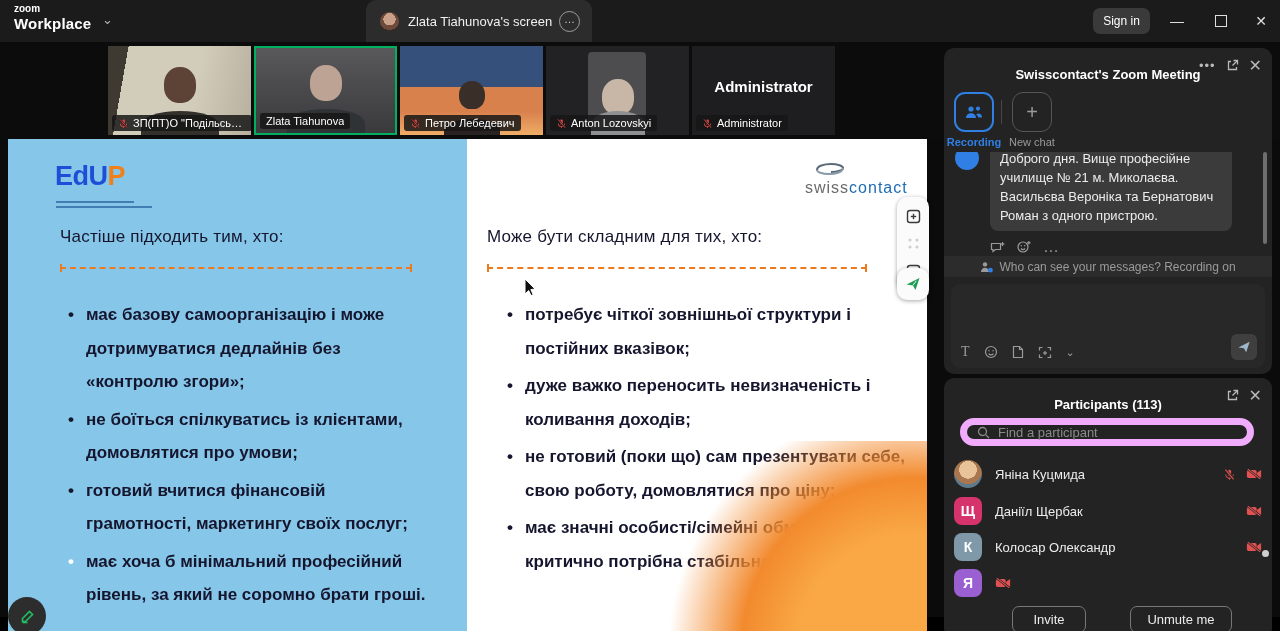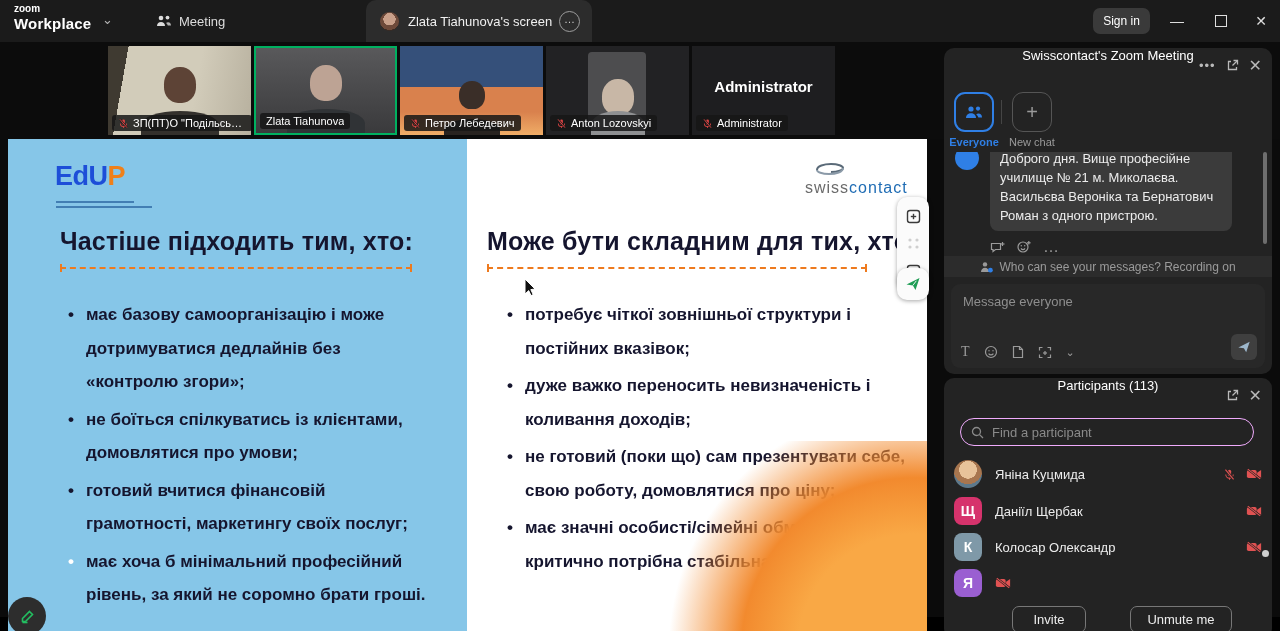--- a/index.html
+++ b/index.html
@@ -50,21 +50,21 @@
 
   
   .slide{position:absolute;left:8px;top:139px;width:919px;height:492px;background:#fff;overflow:hidden;}
   .slide-left{position:absolute;left:0;top:0;width:459px;height:492px;background:#86c6e8;}
   .edup{position:absolute;left:47px;top:24px;font-size:27px;font-weight:800;letter-spacing:-.5px;line-height:1;}
   .edup .lb{color:#1d4ed8;}
   .edup .lo{color:#f08019;}
   .edup-tag1,.edup-tag2{position:absolute;left:48px;height:2px;background:#1d5796;opacity:.65;}
   .edup-tag1{top:62px;width:78px;}
   .edup-tag2{top:67px;width:96px;height:1.5px;}
-  .slide-title{position:absolute;font-size:25px;font-weight:700;color:#15152e;letter-spacing:.2px;}
+  .slide-title{position:absolute;font-size:17px;font-weight:400;color:#15152e;letter-spacing:.2px;}
   .st-left{left:52px;top:88px;}
   .st-right{left:479px;top:88px;}
   .dash{position:absolute;height:0;border-top:2px dashed #ee7a1e;}
   .dash::before,.dash::after{content:"";position:absolute;top:-5px;width:2px;height:8px;background:#ee7a1e;}
   .dash::before{left:0;}
   .dash::after{right:0;}
   .dash-left{left:52px;top:128px;width:352px;}
   .dash-right{left:479px;top:128px;width:380px;}
   ul.bullets{position:absolute;margin:0;padding:0;list-style:none;}
   ul.bullets li{position:relative;font-size:17px;font-weight:700;color:#15152e;line-height:33.5px;padding-left:0;margin:4px;}
@@ -86,21 +86,21 @@
   
   .side-pill{position:absolute;left:897px;top:197px;width:32px;height:94px;background:#fbfbfb;border-radius:10px;box-shadow:0 1px 4px rgba(0,0,0,.35);display:flex;flex-direction:column;align-items:center;justify-content:space-around;padding:6px 0;box-sizing:border-box;}
   .side-pill .ticon{width:17px;height:17px;color:#3a3a3a;}
   .side-pill .ticon.dim{color:#cfcfcf;}
   .side-rocket{position:absolute;left:897px;top:268px;width:32px;height:32px;background:#fbfbfb;border-radius:10px;box-shadow:0 1px 4px rgba(0,0,0,.35);display:flex;align-items:center;justify-content:center;color:#1f9d55;}
 
   
   .panel{position:absolute;background:#232323;border-radius:10px;}
   .chat-panel{left:944px;top:48px;width:328px;height:326px;}
   .pp{left:944px;top:378px;width:328px;height:260px;}
-  .panel-header{position:absolute;top:0;left:0;right:0;height:34px;display:flex;align-items:flex-start;justify-content:center;color:#fff;font-size:13px;font-weight:400;}
+  .panel-header{position:absolute;top:0;left:0;right:0;height:34px;display:flex;align-items:flex-end;justify-content:center;color:#fff;font-size:13px;font-weight:700;}
   .ph-icons{position:absolute;right:10px;top:0;height:34px;display:flex;align-items:center;gap:10px;color:#b9b9b9;}
   .ph-icons .dots{font-size:13px;letter-spacing:1px;}
   .chipbtn{position:absolute;top:44px;width:40px;height:40px;border-radius:11px;box-sizing:border-box;display:flex;align-items:center;justify-content:center;}
   .chip-everyone{left:10px;border:2px solid #2f7fe5;color:#2f7fe5;}
   .chip-new{left:68px;border:1px solid #555;color:#9a9a9a;font-size:20px;font-weight:400;}
   .chip-label{position:absolute;top:88px;font-size:11px;width:60px;text-align:center;}
   .cl-everyone{left:0px;color:#2f7fe5;font-weight:700;}
   .cl-new{left:58px;color:#9a9a9a;}
   .chip-divider{position:absolute;left:57px;top:52px;width:1px;height:24px;background:#454545;}
   .chat-viewport{position:absolute;left:0;top:104px;width:328px;height:96px;overflow:hidden;}
@@ -110,21 +110,21 @@
   .banner{position:absolute;left:0;top:208px;width:328px;height:21px;background:#2c2c2c;display:flex;align-items:center;justify-content:center;gap:6px;color:#9a9a9a;font-size:12px;}
   .banner .dotblue{color:#2f7fe5;}
   .composer{position:absolute;left:7px;top:236px;width:314px;height:84px;background:#282828;border-radius:9px;}
   .composer textarea{position:absolute;left:10px;top:8px;width:290px;height:40px;background:transparent;border:none;resize:none;outline:none;color:#ddd;font-family:"Liberation Sans",sans-serif;font-size:13px;}
   .composer textarea::placeholder{color:#8e8e8e;}
   .composer-icons{position:absolute;left:10px;bottom:8px;display:flex;align-items:center;gap:14px;color:#9a9a9a;}
   .send-btn{position:absolute;right:8px;bottom:8px;width:26px;height:26px;border-radius:6px;background:#3f3f3f;display:flex;align-items:center;justify-content:center;color:#9db7cc;}
   .chat-scroll{position:absolute;left:319px;top:104px;width:4px;height:92px;border-radius:2px;background:#6e6e6e;}
 
   
-  .search-wrap{position:absolute;left:16px;top:40px;width:294px;height:28px;border:1px solid #f0abfc;border-radius:15px;display:flex;align-items:center;gap:6px;padding:0 10px;box-sizing:border-box;color:#8a8a8a;}
+  .search-wrap{position:absolute;left:16px;top:40px;width:294px;height:28px;border:7px solid #f0abfc;border-radius:15px;display:flex;align-items:center;gap:6px;padding:0 10px;box-sizing:border-box;color:#8a8a8a;}
   .search-wrap input{flex:1;background:transparent;border:none;outline:none;color:#ddd;font-size:13px;font-family:"Liberation Sans",sans-serif;}
   .search-wrap input::placeholder{color:#8a8a8a;}
   .prow{position:absolute;left:10px;width:308px;height:32px;display:flex;align-items:center;}
   .prow .pavatar{width:28px;height:28px;border-radius:8px;display:flex;align-items:center;justify-content:center;color:#fff;font-size:14px;font-weight:700;margin-right:13px;flex:none;}
   .prow .pavatar.photo{border-radius:50%;background:radial-gradient(circle at 50% 35%,#e8c39a 0 38%,#a8764f 39% 62%,#5d798c 63%);}
   .prow .pname{color:#ececec;font-size:13px;flex:1;}
   .prow .picons{display:flex;align-items:center;gap:10px;color:#e05252;}
   .pr-0{top:80px;}.pr-1{top:117px;}.pr-2{top:153px;}.pr-3{top:189px;}
   .pbtn{position:absolute;top:228px;height:27px;border:1px solid #777;border-radius:7px;background:transparent;color:#ececec;font-size:13px;display:flex;align-items:center;justify-content:center;font-family:"Liberation Sans",sans-serif;}
   .pbtn-invite{left:68px;width:74px;}
@@ -138,31 +138,20 @@
 
 <div class="app">
 
   <div class="titlebar">
     <div class="brand">
       <span class="b-top">zoom</span>
       <span class="b-bottom">Workplace</span>
     </div>
     <div class="chev">⌄</div>
 
-    <div class="tab-meeting">
-      <span>
-        <svg width="16" height="14" viewBox="0 0 16 14" fill="#dcdcdc">
-            <circle cx="5" cy="4" r="2.3"></circle>
-            <path d="M1 12c0-2.6 1.8-4 4-4s4 1.4 4 4z"></path>
-            <circle cx="11.5" cy="3.6" r="1.9"></circle>
-            <path d="M9.8 11.6h5.2c0-2.2-1.3-3.4-2.9-3.4-.8 0-1.5.3-2 .8.9.7 1.5 1.6 1.7 2.6z" opacity=".8"></path>
-          </svg>
-      </span>
-      <span>Meeting</span>
-    </div>
 
     <div class="tab-active">
       <div class="tab-avatar"></div>
       <span>Zlata Tiahunova's screen</span>
       <div class="tab-ellipsis">…</div>
     </div>
 
     <div class="signin">Sign in</div>
     <div class="win-btn wb-min">—</div>
     <div class="win-btn wb-max">
@@ -362,21 +351,21 @@
     <div class="chipbtn chip-everyone">
       <svg width="20" height="17" viewBox="0 0 20 17" fill="#2f7fe5">
           <circle cx="7" cy="5" r="2.6"></circle>
           <path d="M2 14c0-3 2.2-4.8 5-4.8s5 1.8 5 4.8z"></path>
           <circle cx="14" cy="4.6" r="2.1"></circle>
           <path d="M12.4 13.6H18c0-2.6-1.5-4-3.5-4-.9 0-1.7.3-2.3.9 1 .8 1.8 1.8 2.2 3.1z"></path>
         </svg>
     </div>
     <div class="chip-divider"></div>
     <div class="chipbtn chip-new">+</div>
-    <div class="chip-label cl-everyone">Everyone</div>
+    <div class="chip-label cl-everyone">Recording</div>
     <div class="chip-label cl-new">New chat</div>
 
     <div class="chat-viewport">
       <div class="msg-avatar"></div>
       <div class="msg-bubble">Доброго дня. Вище професійне училище № 21 м. Миколаєва. Васильєва Вероніка та Бернатович Роман з одного пристрою.</div>
     </div>
 
     <div class="react-row">
       <span>
         <svg width="15" height="13" viewBox="0 0 15 13" fill="none" stroke="currentColor" stroke-width="1.2">
@@ -403,21 +392,20 @@
         <svg width="13" height="12" viewBox="0 0 13 12">
             <circle cx="5" cy="3.4" r="2.2" fill="#9a9a9a"></circle>
             <path d="M1 11c0-2.6 1.8-4.2 4-4.2S9 8.4 9 11z" fill="#9a9a9a"></path>
             <circle cx="10.4" cy="9.2" r="2.4" fill="#2f7fe5"></circle>
           </svg>
       </span>
       <span>Who can see your messages? Recording on</span>
     </div>
 
     <div class="composer">
-      <textarea placeholder="Message everyone" style=""></textarea>
       <div class="composer-icons">
         <span style="font-size:14px;font-family:'Liberation Serif',serif;">T</span>
         <span>
           <svg width="14" height="14" viewBox="0 0 14 14" fill="none" stroke="currentColor" stroke-width="1.2">
               <circle cx="7" cy="7" r="5.5"></circle>
               <circle cx="5" cy="5.8" r=".7" fill="currentColor" stroke="none"></circle>
               <circle cx="9" cy="5.8" r=".7" fill="currentColor" stroke="none"></circle>
               <path d="M4.6 8.6c.7.9 1.4 1.3 2.4 1.3s1.7-.4 2.4-1.3"></path>
             </svg>
         </span>

